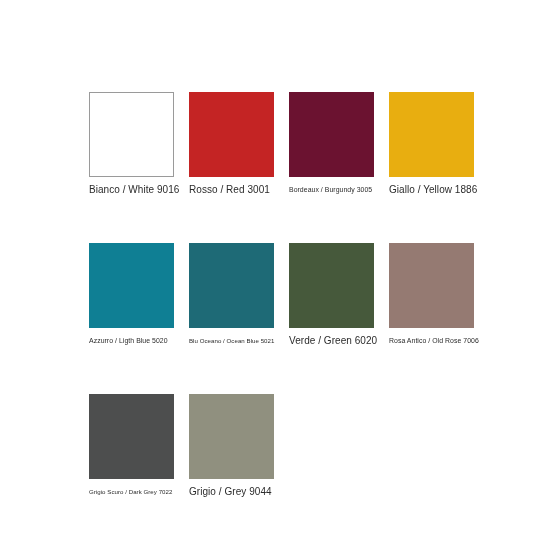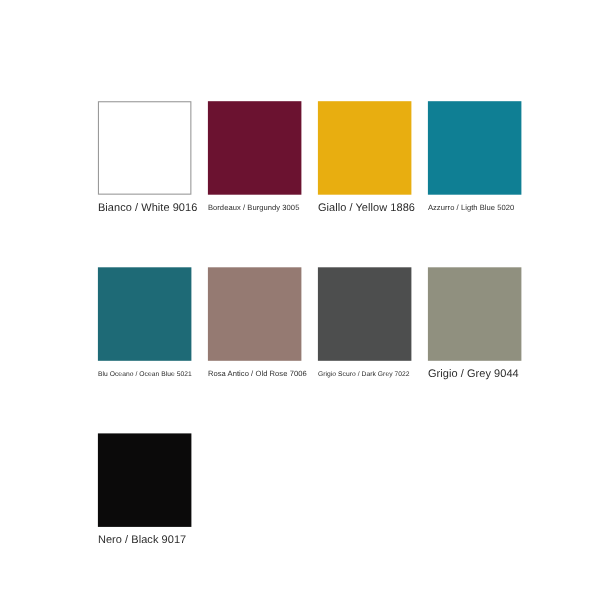--- a/index.html
+++ b/index.html
@@ -70,45 +70,49 @@
 </head>
 <body style="background: rgb(255, 255, 255);">
 
 <div id="palette-sheet">
   <div class="swatch-grid">
       <div class="swatch-cell">
         <div class="swatch-chip bordered" style="background-color: rgb(255, 255, 255);"></div>
         <span class="swatch-label size-md">Bianco / White 9016</span>
       </div>
       <div class="swatch-cell">
+        <div class="swatch-chip" style="background-color: rgb(196, 36, 36);"></div>
+        <span class="swatch-label size-md">Rosso / Red 3001</span>
+      </div>
+      <div class="swatch-cell">
         <div class="swatch-chip" style="background-color: rgb(107, 18, 48);"></div>
         <span class="swatch-label size-sm">Bordeaux / Burgundy 3005</span>
       </div>
       <div class="swatch-cell">
         <div class="swatch-chip" style="background-color: rgb(232, 174, 16);"></div>
         <span class="swatch-label size-md">Giallo / Yellow 1886</span>
       </div>
       <div class="swatch-cell">
         <div class="swatch-chip" style="background-color: rgb(15, 127, 148);"></div>
         <span class="swatch-label size-sm">Azzurro / Ligth Blue 5020</span>
       </div>
       <div class="swatch-cell">
         <div class="swatch-chip" style="background-color: rgb(30, 106, 118);"></div>
         <span class="swatch-label size-xs">Blu Oceano / Ocean Blue 5021</span>
       </div>
       <div class="swatch-cell">
+        <div class="swatch-chip" style="background-color: rgb(70, 89, 59);"></div>
+        <span class="swatch-label size-md">Verde / Green 6020</span>
+      </div>
+      <div class="swatch-cell">
         <div class="swatch-chip" style="background-color: rgb(149, 122, 114);"></div>
         <span class="swatch-label size-sm">Rosa Antico / Old Rose 7006</span>
       </div>
       <div class="swatch-cell">
         <div class="swatch-chip" style="background-color: rgb(77, 78, 78);"></div>
         <span class="swatch-label size-xs">Grigio Scuro / Dark Grey 7022</span>
       </div>
       <div class="swatch-cell">
         <div class="swatch-chip" style="background-color: rgb(144, 144, 127);"></div>
         <span class="swatch-label size-md">Grigio / Grey 9044</span>
       </div>
-      <div class="swatch-cell">
-        <div class="swatch-chip" style="background-color: rgb(11, 10, 10);"></div>
-        <span class="swatch-label size-md">Nero / Black 9017</span>
-      </div>
     </div>
 </div>
 
 </body></html>

